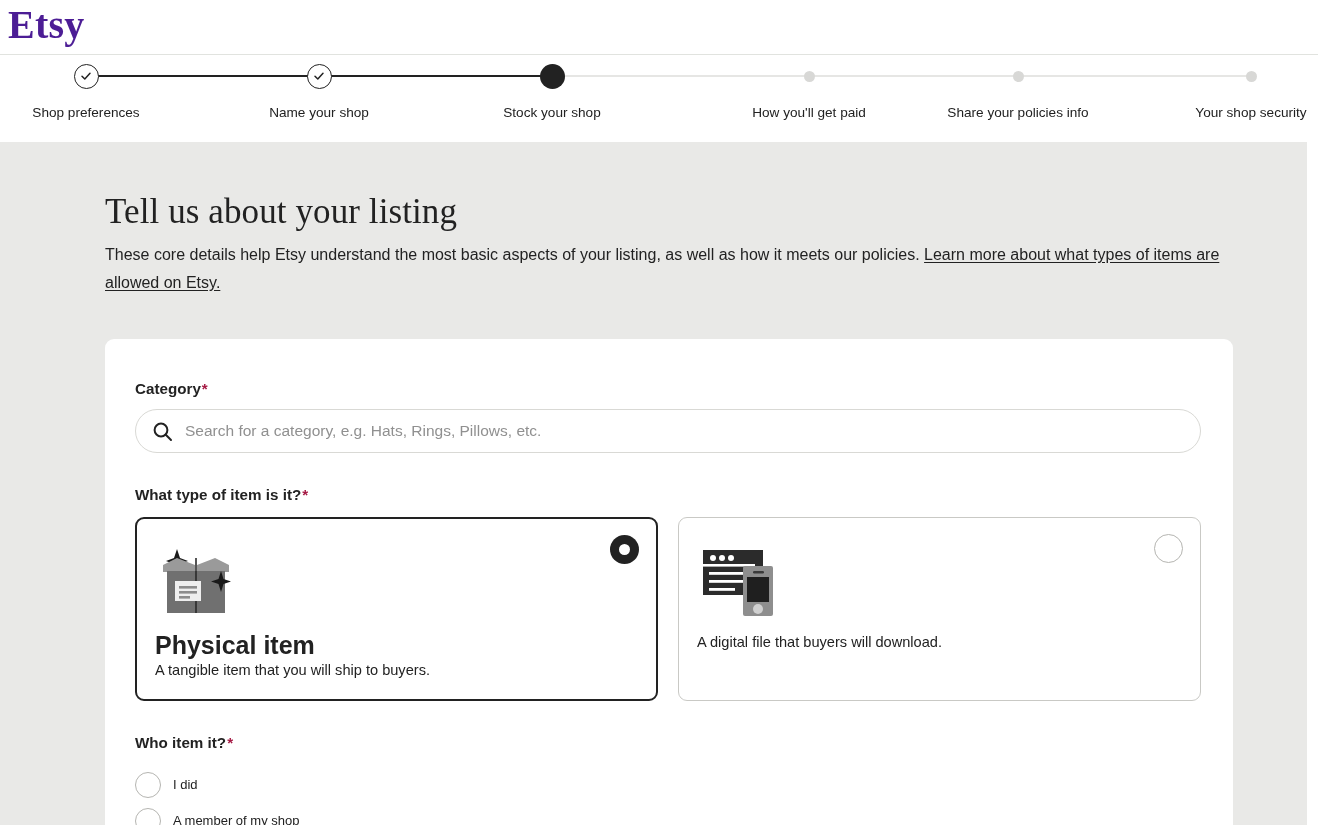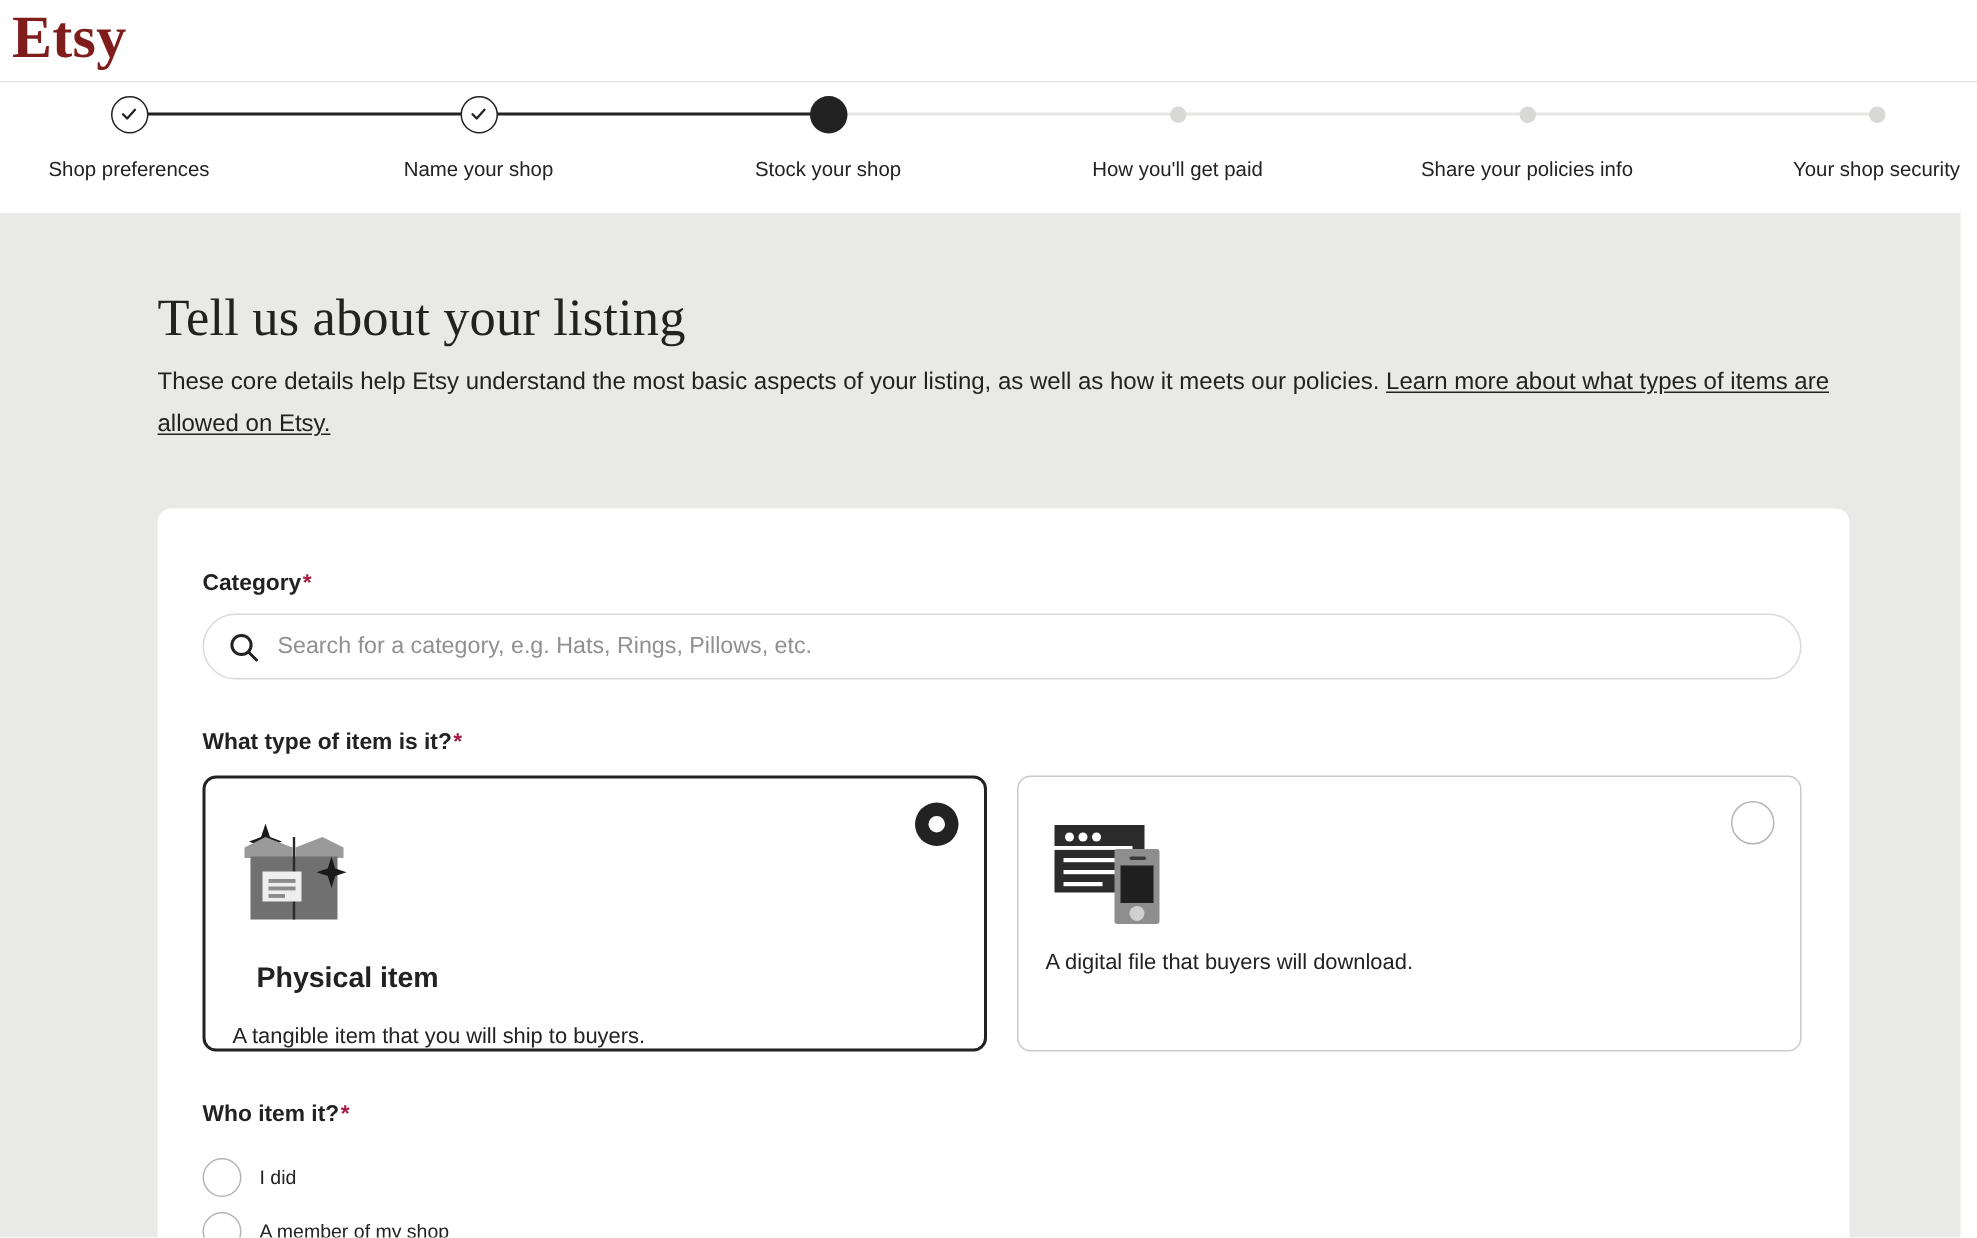--- a/index.html
+++ b/index.html
@@ -20,21 +20,21 @@
     border-bottom: 1px solid #e1e3df;
     position: relative;
   }
   .etsy-logo {
     position: absolute;
     left: 8px;
     top: 2px;
     font-family: "Liberation Serif", serif;
     font-size: 40px;
     font-weight: 700;
-    color: #7f1d1d;
+    color: #4c1d95;
     letter-spacing: 0.2px;
     line-height: 46px;
   }
 
   
   .stepper {
     position: relative;
     height: 87px;
     background: #ffffff;
   }
@@ -211,24 +211,24 @@
     background: #ffffff;
   }
   .radio-unsel {
     width: 29px; height: 29px;
     border-radius: 50%;
     border: 1.4px solid #b5b5b1;
     background: #ffffff;
   }
   .type-icon { height: 84px; margin-bottom: 8px; }
   .type-title {
-    font-size: 19px;
+    font-size: 25px;
     font-weight: 700;
     color: #222222;
-    margin: 16px;
+    margin: 0;
     line-height: 24px;
   }
   .type-sub {
     font-size: 14.6px;
     color: #222222;
     margin: 3px 0 0 0;
     line-height: 20px;
   }
 
   
@@ -290,21 +290,21 @@
     <div class="step-label">Name your shop</div>
   </div>
 
   <div class="step" style="left:442px;">
     <div class="step-dot-wrap">
       <div class="dot-current"></div>
     </div>
     <div class="step-label">Stock your shop</div>
   </div>
 
-  <div class="step" style="left:675px;">
+  <div class="step" style="left:699px;">
     <div class="step-dot-wrap">
       <div class="dot-todo"></div>
     </div>
     <div class="step-label">How you'll get paid</div>
   </div>
 
   <div class="step" style="left:908px;">
     <div class="step-dot-wrap">
       <div class="dot-todo"></div>
     </div>

